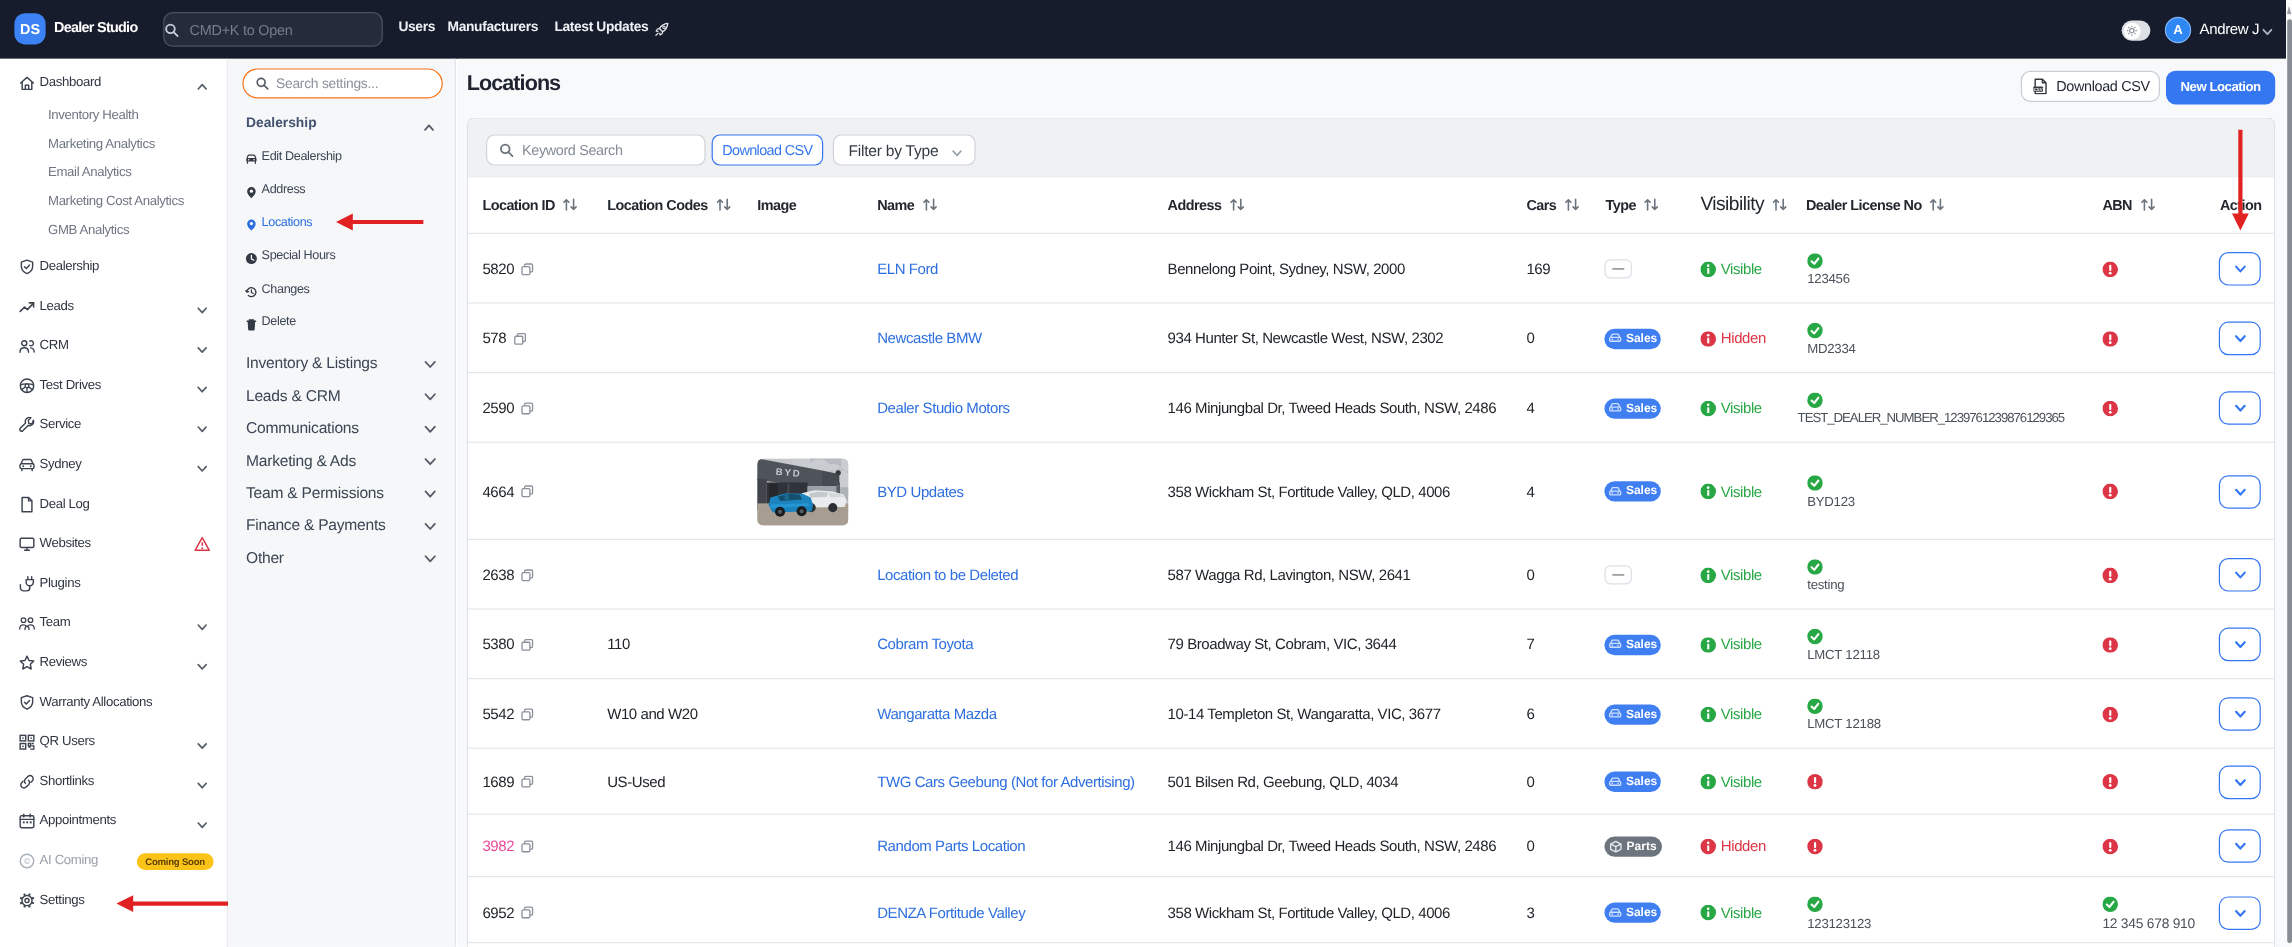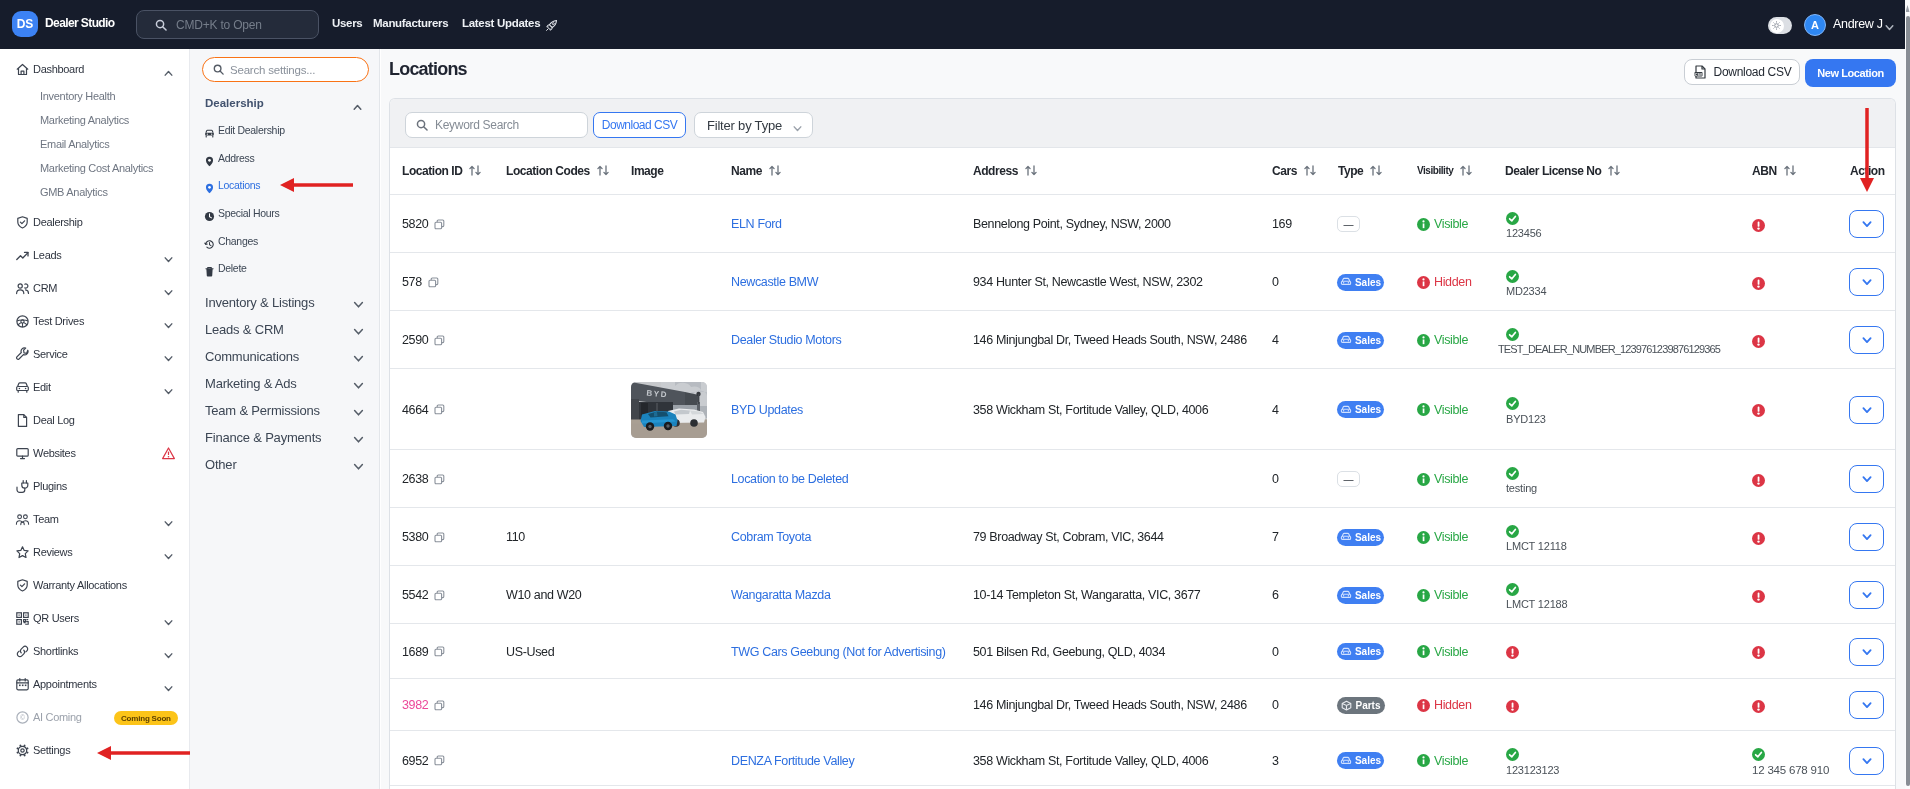--- a/index.html
+++ b/index.html
@@ -4,21 +4,21 @@
 *{margin:0;padding:0;box-sizing:border-box}
 html,body{width:1910px;height:789px;overflow:hidden;font-family:"Liberation Sans",sans-serif;background:#fff}
 .abs{position:absolute}
 .flexc{display:flex;align-items:center}
 </style></head>
 <body>
 <div class="abs" style="left:0;top:0;width:1910px;height:789px;background:#fff">
 <div class="abs" style="left:0;top:0;width:1905px;height:49px;background:#161c2b"></div>
     <div class="abs flexc" style="left:12px;top:11px;width:26px;height:26px;border-radius:9px;background:#3c82f4;color:#fff;font-size:12px;font-weight:bold;justify-content:center">DS</div>
     <div class="abs" style="left:45px;top:16px;color:#fff;font-size:12px;font-weight:700;letter-spacing:-0.6px">Dealer Studio</div>
-    <div class="abs flexc" style="left:136px;top:10px;width:183px;height:29px;background:#242b3a;border:1px solid #4a5264;border-radius:8px;padding-left:18px">
+    <div class="abs flexc" style="left:136px;top:10px;width:183px;height:29px;background:#242b3a;border:1px solid #4a5264;border-radius:8px;padding-left:0">
       <svg width="12" height="12" viewBox="0 0 12 12" style="">
         <circle cx="5.04" cy="5.04" r="3.5999999999999996" fill="none" stroke="#c9cedb" stroke-width="1.5"></circle>
         <line x1="7.68" y1="7.68" x2="11.040000000000001" y2="11.040000000000001" stroke="#c9cedb" stroke-width="1.5" stroke-linecap="round"></line>
       </svg>
       <span style="color:#757d8a;font-size:12px;letter-spacing:-0.2px;margin-left:9px">CMD+K to Open</span>
     </div>
     <div class="abs" style="left:332px;top:17px;color:#eef1f5;font-size:11.5px;font-weight:600;letter-spacing:-0.3px">Users</div>
     <div class="abs" style="left:373px;top:17px;color:#eef1f5;font-size:11.5px;font-weight:600;letter-spacing:-0.3px">Manufacturers</div>
     <div class="abs" style="left:462px;top:17px;color:#eef1f5;font-size:11.5px;font-weight:600;letter-spacing:-0.3px">Latest Updates</div>
     <div class="abs" style="left:545px;top:18px"><svg width="13" height="13" viewBox="0 0 13 13" style="">
@@ -94,21 +94,21 @@
     <div class="abs" style="left:163px;top:350px"><svg width="11" height="11" viewBox="0 0 11 11" style="">
         <polyline points="2.2,3.8499999999999996 5.5,7.48 8.8,3.8499999999999996" fill="none" stroke="#555d68" stroke-width="1.4" stroke-linecap="round" stroke-linejoin="round"></polyline>
       </svg></div>
     <div class="abs" style="left:15px;top:380px"><svg width="15" height="15" viewBox="0 0 15 15" style="">
         <path d="M2.6 6.5 3.8 3.6 a1.2 1.2 0 0 1 1.1-.7 h5.2 a1.2 1.2 0 0 1 1.1.7 l1.2 2.9" fill="none" stroke="#3d4450" stroke-width="1.2"></path>
         <rect x="1.7" y="6.5" width="11.6" height="4" rx="1.1" fill="none" stroke="#3d4450" stroke-width="1.2"></rect>
         <path d="M3.2 12.2 v-1.7 M11.8 12.2 v-1.7" stroke="#3d4450" stroke-width="1.2" stroke-linecap="round"></path>
         <circle cx="4.4" cy="8.5" r="0.8" fill="#3d4450"></circle>
         <circle cx="10.6" cy="8.5" r="0.8" fill="#3d4450"></circle>
       </svg></div>
-    <div class="abs" style="left:33px;top:381px;color:#2f3540;font-size:11px;letter-spacing:-0.3px">Edit</div>
+    <div class="abs" style="left:33px;top:381px;color:#2f3540;font-size:11px;letter-spacing:-0.3px">Sydney</div>
     <div class="abs" style="left:163px;top:383px"><svg width="11" height="11" viewBox="0 0 11 11" style="">
         <polyline points="2.2,3.8499999999999996 5.5,7.48 8.8,3.8499999999999996" fill="none" stroke="#555d68" stroke-width="1.4" stroke-linecap="round" stroke-linejoin="round"></polyline>
       </svg></div>
     <div class="abs" style="left:15px;top:413px"><svg width="15" height="15" viewBox="0 0 15 15" style="">
         <path d="M3.4 1.6 h5.4 l2.8 2.8 v9 h-8.2 z" fill="none" stroke="#3d4450" stroke-width="1.2" stroke-linejoin="round"></path>
         <path d="M8.8 1.6 v2.8 h2.8" fill="none" stroke="#3d4450" stroke-width="1.2" stroke-linejoin="round"></path>
       </svg></div>
     <div class="abs" style="left:33px;top:414px;color:#2f3540;font-size:11px;letter-spacing:-0.3px">Deal Log</div>
     <div class="abs" style="left:15px;top:446px"><svg width="15" height="15" viewBox="0 0 15 15" style="">
         <rect x="1.8" y="2.6" width="11.4" height="7.6" rx="1" fill="none" stroke="#3d4450" stroke-width="1.2"></rect>
@@ -345,21 +345,21 @@
         </svg>
       </span></div>
     <div class="abs flexc" style="left:1338px;top:147px;height:47px;color:#23272e;font-size:12px;font-weight:bold;letter-spacing:-0.45px">Type<span style="margin-left:6px;display:inline-flex">
         <svg width="14" height="13" viewBox="0 0 14 13" style="">
           <g stroke="#6a727c" stroke-width="1.3" fill="none" stroke-linecap="round" stroke-linejoin="round">
             <path d="M4 11 V2.5 M1.9 4.6 4 2.5 6.1 4.6"></path>
             <path d="M10 2 V10.5 M7.9 8.4 10 10.5 12.1 8.4"></path>
           </g>
         </svg>
       </span></div>
-    <div class="abs flexc" style="left:1417px;top:147px;height:47px;color:#23272e;font-size:10px;font-weight:bold;letter-spacing:-0.45px">Visibility<span style="margin-left:6px;display:inline-flex">
+    <div class="abs flexc" style="left:1417px;top:147px;height:47px;color:#23272e;font-size:16px;font-weight:normal;letter-spacing:-0.45px">Visibility<span style="margin-left:6px;display:inline-flex">
         <svg width="14" height="13" viewBox="0 0 14 13" style="">
           <g stroke="#6a727c" stroke-width="1.3" fill="none" stroke-linecap="round" stroke-linejoin="round">
             <path d="M4 11 V2.5 M1.9 4.6 4 2.5 6.1 4.6"></path>
             <path d="M10 2 V10.5 M7.9 8.4 10 10.5 12.1 8.4"></path>
           </g>
         </svg>
       </span></div>
     <div class="abs flexc" style="left:1505px;top:147px;height:47px;color:#23272e;font-size:12px;font-weight:bold;letter-spacing:-0.45px">Dealer License No<span style="margin-left:6px;display:inline-flex">
         <svg width="14" height="13" viewBox="0 0 14 13" style="">
           <g stroke="#6a727c" stroke-width="1.3" fill="none" stroke-linecap="round" stroke-linejoin="round">
@@ -577,20 +577,21 @@
       </div>
     </div>
     <div class="abs" style="left:390px;top:449px;width:1505px;height:58px;background:#fff;border-top:1px solid #e4e7eb">
       <div class="abs flexc" style="left:12px;top:0;height:58px;color:#212529;font-size:12.5px;letter-spacing:-0.35px">2638<span style="margin-left:6px;display:inline-flex">
           <svg width="11" height="11" viewBox="0 0 11 11" style="">
             <rect x="3.2" y="1" width="6.6" height="6.6" rx="1" fill="none" stroke="#8a919b" stroke-width="1.1"></rect>
             <rect x="1" y="3.2" width="6.6" height="6.6" rx="1" fill="#fff" stroke="#8a919b" stroke-width="1.1"></rect>
           </svg>
         </span></div>
       <div class="abs flexc" style="left:341px;top:0;height:58px;color:#2d6fe0;font-size:12.5px;letter-spacing:-0.35px">Location to be Deleted</div>
+      <div class="abs flexc" style="left:583px;top:0;height:58px;color:#212529;font-size:12.5px;letter-spacing:-0.35px">587 Wagga Rd, Lavington, NSW, 2641</div>
       <div class="abs flexc" style="left:882px;top:0;height:58px;color:#212529;font-size:12.5px;letter-spacing:-0.35px">0</div>
       <div class="abs flexc" style="left:947px;top:21.0px;width:23px;height:16px;border:1px solid #dbe0e5;border-radius:5px;justify-content:center;color:#2a3039;font-size:10px">—</div>
       <div class="abs flexc" style="left:1027px;top:0;height:58px">
         <svg width="13" height="13" viewBox="0 0 13 13" style="">
           <circle cx="6.5" cy="6.5" r="6.5" fill="#28a745"></circle>
           <rect x="5.7" y="5.46" width="1.7" height="4.68" fill="#fff"></rect>
           <circle cx="6.5" cy="3.38" r="1.1" fill="#fff"></circle>
         </svg>
         <span style="color:#28a745;font-size:12.5px;letter-spacing:-0.35px;margin-left:4px">Visible</span>
       </div>
@@ -742,20 +743,21 @@
         </svg>
       </div>
     </div>
     <div class="abs" style="left:390px;top:678px;width:1505px;height:52px;background:#fff;border-top:1px solid #e4e7eb">
       <div class="abs flexc" style="left:12px;top:0;height:52px;color:#ec4899;font-size:12.5px;letter-spacing:-0.35px">3982<span style="margin-left:6px;display:inline-flex">
           <svg width="11" height="11" viewBox="0 0 11 11" style="">
             <rect x="3.2" y="1" width="6.6" height="6.6" rx="1" fill="none" stroke="#8a919b" stroke-width="1.1"></rect>
             <rect x="1" y="3.2" width="6.6" height="6.6" rx="1" fill="#fff" stroke="#8a919b" stroke-width="1.1"></rect>
           </svg>
         </span></div>
+      <div class="abs flexc" style="left:341px;top:0;height:52px;color:#2d6fe0;font-size:12.5px;letter-spacing:-0.35px">Random Parts Location</div>
       <div class="abs flexc" style="left:583px;top:0;height:52px;color:#212529;font-size:12.5px;letter-spacing:-0.35px">146 Minjungbal Dr, Tweed Heads South, NSW, 2486</div>
       <div class="abs flexc" style="left:882px;top:0;height:52px;color:#212529;font-size:12.5px;letter-spacing:-0.35px">0</div>
       <div class="abs flexc" style="left:947px;top:17.5px;width:48px;height:17px;background:#6c757d;border-radius:9px;justify-content:center;color:#fff;font-size:10px;font-weight:bold">
         <svg width="11" height="11" viewBox="0 0 11 11" style="">
           <path d="M5.5 1.2 9.8 3.4 v4.4 L5.5 9.9 1.2 7.8 V3.4 z" fill="none" stroke="#e8eaee" stroke-width="1.1" stroke-linejoin="round"></path>
           <path d="M1.2 3.4 5.5 5.5 9.8 3.4 M5.5 5.5 v4.2" fill="none" stroke="#e8eaee" stroke-width="1.1"></path>
         </svg>
         <span style="margin-left:3px">Parts</span>
       </div>
       <div class="abs flexc" style="left:1027px;top:0;height:52px">

